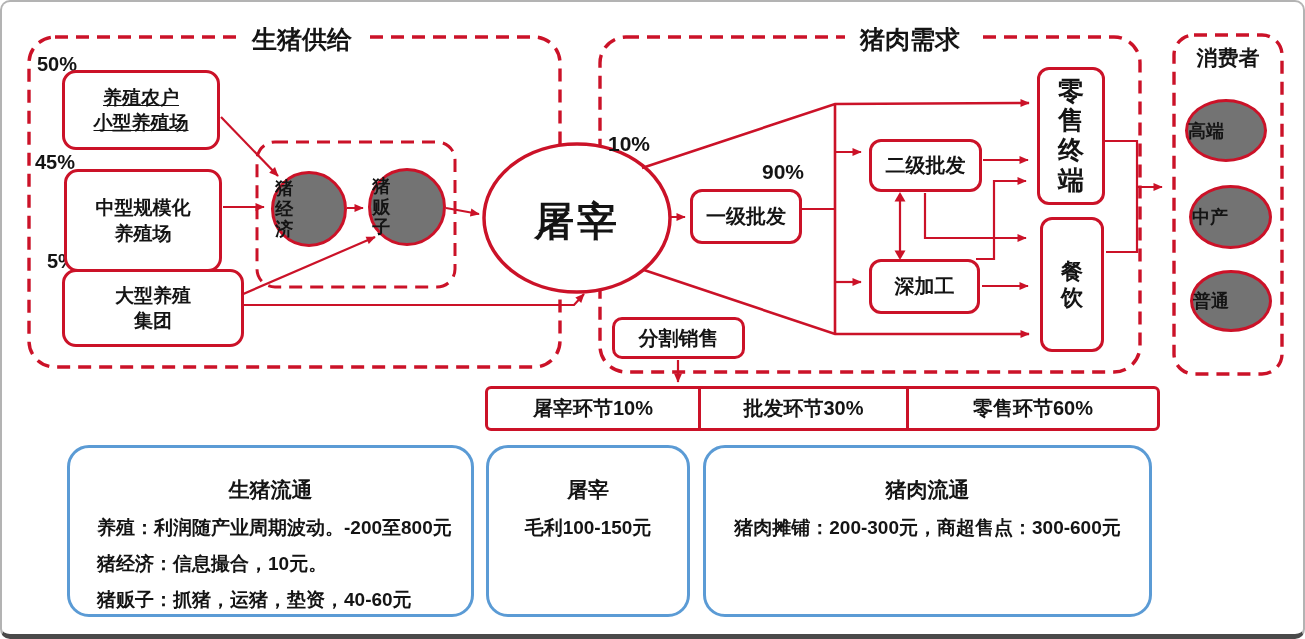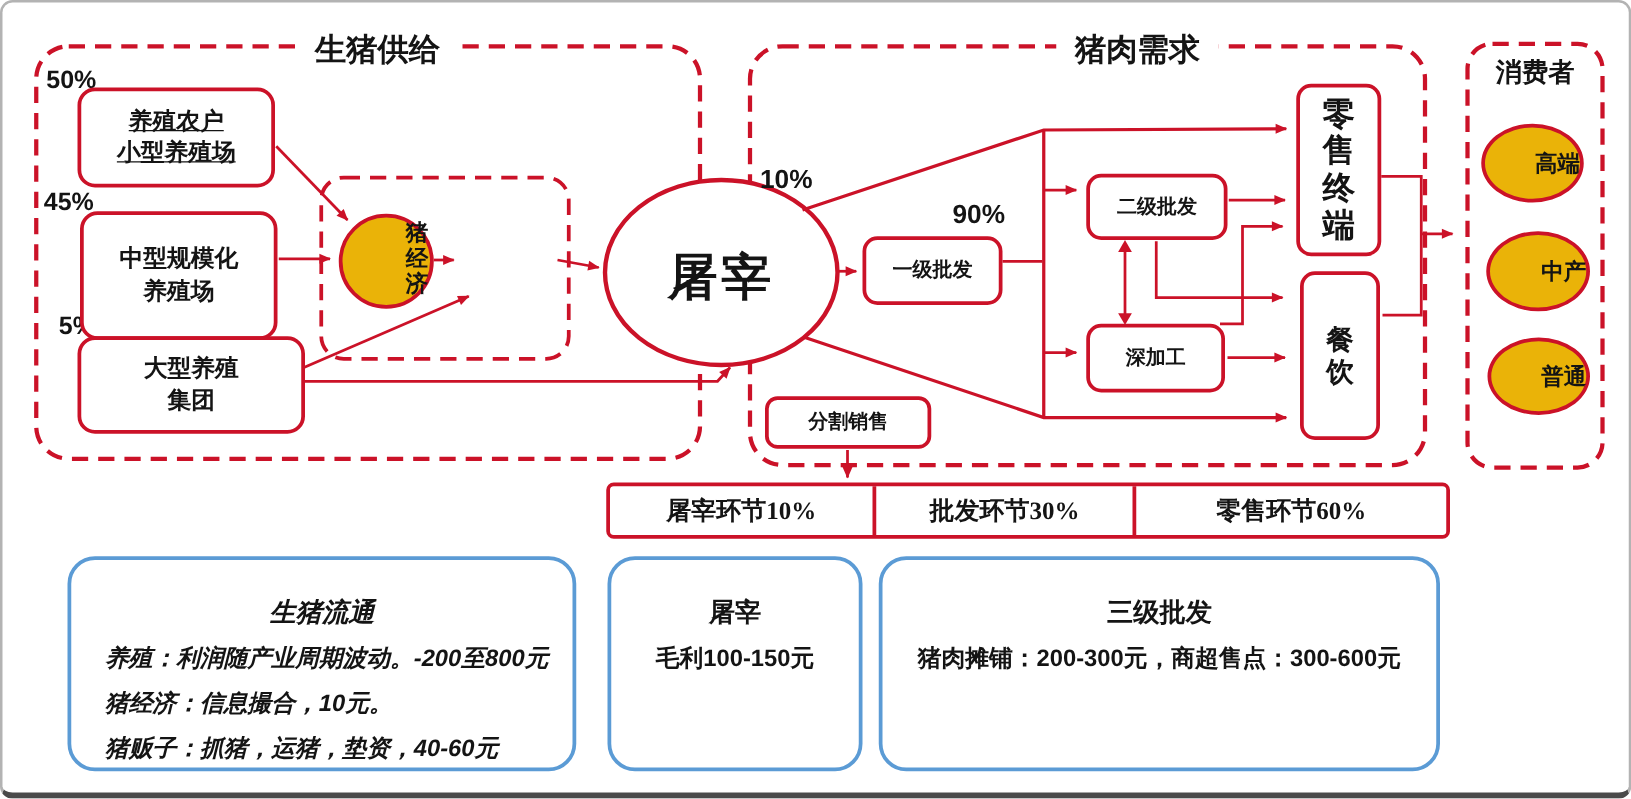--- a/index.html
+++ b/index.html
@@ -12,37 +12,37 @@
   .dash.inner{stroke-width:3;}
   .ln{fill:none;stroke:var(--red);stroke-width:2.2;}
   .ln.thick{stroke-width:2.6;}
   .ellipse-main{fill:#fff;stroke:var(--red);stroke-width:3.5;}
   .ah{fill:var(--red);}
   .abs{position:absolute;box-sizing:border-box;}
   .rbox{border:3.5px solid var(--red);border-radius:14px;background:#fff;
         display:flex;align-items:center;justify-content:center;text-align:center;
         font-weight:600;line-height:1.32;}
   .rbox.thin{border-width:3px;border-radius:12px;}
-  .circ{border:3.2px solid var(--red);border-radius:50%;background:#eab308;
-        display:flex;align-items:center;justify-content:flex-end;text-align:center;font-weight:600;font-family:Liberation Mono, monospace;}
+  .circ{border:3.2px solid var(--red);border-radius:50%;background:#737373;
+        display:flex;align-items:center;justify-content:flex-start;text-align:center;font-weight:600;}
   .vert{display:inline-block;width:1.15em;word-break:break-all;line-height:1.14;text-align:center;font-weight:600;}
   .sec-title{font-size:25px;font-weight:bold;text-align:center;background:#fff;padding:0 4px;}
   .pct{font-size:20px;font-weight:700;}
   .pct.big{font-size:21px;}
   .slaughter-label{font-size:40px;font-weight:bold;letter-spacing:3px;text-align:center;}
   .cons-title{font-size:21px;font-weight:bold;text-align:center;}
   .mtable{border:3px solid var(--red);border-radius:6px;background:#fff;display:flex;}
-  .mcell{display:flex;align-items:center;justify-content:center;font-size:20px;font-weight:600;font-family:Liberation Serif, serif;}
+  .mcell{display:flex;align-items:center;justify-content:center;font-size:20px;font-weight:600;}
   .mcell + .mcell{border-left:3px solid var(--red);}
   .note{border:3px solid var(--blue);border-radius:22px;background:#fff;}
   .note-title{margin-top:28px;text-align:center;font-size:21px;font-weight:bold;}
   .note-line{margin-top:13px;font-size:19px;font-weight:600;line-height:1.2;}
   .note.left-lines .note-line{padding-left:27px;text-align:left;}
   .note.center-lines .note-line{text-align:center;}
-  .fs19{font-size:19px;} .fs20{font-size:16px;} .fs21{font-size:26px;} .fs22{font-size:22px;} .fs18{font-size:18px;}
+  .fs19{font-size:19px;} .fs20{font-size:20px;} .fs21{font-size:26px;} .fs22{font-size:22px;} .fs18{font-size:18px;}
 </style>
 </head>
 <body>
 
 <div class="stage">
 
   <svg class="layer" viewBox="0 0 1305 639">
     <defs>
       <marker id="arr" markerUnits="userSpaceOnUse" markerWidth="12" markerHeight="10" refX="9" refY="4.5" orient="auto">
         <path d="M0.5,0.5 L9.8,4.5 L0.5,8.5 Z" class="ah"></path>
@@ -105,20 +105,23 @@
   <div class="abs rbox fs19" style="left:60px;top:267px;width:182px;height:78px;">
     <div>
         <div>大型养殖</div>
         <div>集团</div>
       </div>
   </div>
 
   <div class="abs circ" style="left:269px;top:169px;width:76px;height:76px;">
     <span class="vert fs18">猪经济</span>
   </div>
+  <div class="abs circ" style="left:366px;top:166px;width:78px;height:78px;">
+    <span class="vert fs18">猪贩子</span>
+  </div>
 
   <div class="abs slaughter-label" style="left:495px;top:192px;width:160px;">屠宰</div>
 
   <div class="abs pct big" style="left:606px;top:130px;">10%</div>
   <div class="abs pct big" style="left:760px;top:158px;">90%</div>
 
   <div class="abs rbox thin fs20" style="left:688px;top:187px;width:112px;height:55px;">
     <span>一级批发</span>
   </div>
   <div class="abs rbox thin fs20" style="left:867px;top:137px;width:113px;height:53px;">
@@ -147,28 +150,28 @@
   <div class="abs circ fs18" style="left:1188px;top:268px;width:82px;height:62px;">
     <span>普通</span>
   </div>
 
   <div class="abs mtable" style="left:483px;top:384px;width:675px;height:45px;">
     <div class="mcell" style="width:210px;">屠宰环节10%</div>
     <div class="mcell" style="width:205px;">批发环节30%</div>
     <div class="mcell" style="flex:1;">零售环节60%</div>
   </div>
 
-  <div class="abs note left-lines" style="left:52px;top:443px;width:407px;height:172px;font-style:italic;">
+  <div class="abs note left-lines" style="left:65px;top:443px;width:407px;height:172px;">
     <div class="note-title">生猪流通</div>
     <div class="note-line">养殖：利润随产业周期波动。-200至800元</div>
     <div class="note-line">猪经济：信息撮合，10元。</div>
     <div class="note-line">猪贩子：抓猪，运猪，垫资，40-60元</div>
   </div>
   <div class="abs note center-lines" style="left:484px;top:443px;width:204px;height:172px;">
     <div class="note-title">屠宰</div>
     <div class="note-line">毛利100-150元</div>
   </div>
   <div class="abs note center-lines" style="left:701px;top:443px;width:449px;height:172px;">
-    <div class="note-title">三级批发</div>
+    <div class="note-title">猪肉流通</div>
     <div class="note-line">猪肉摊铺：200-300元，商超售点：300-600元</div>
   </div>
 
 </div>
 
 </body></html>

